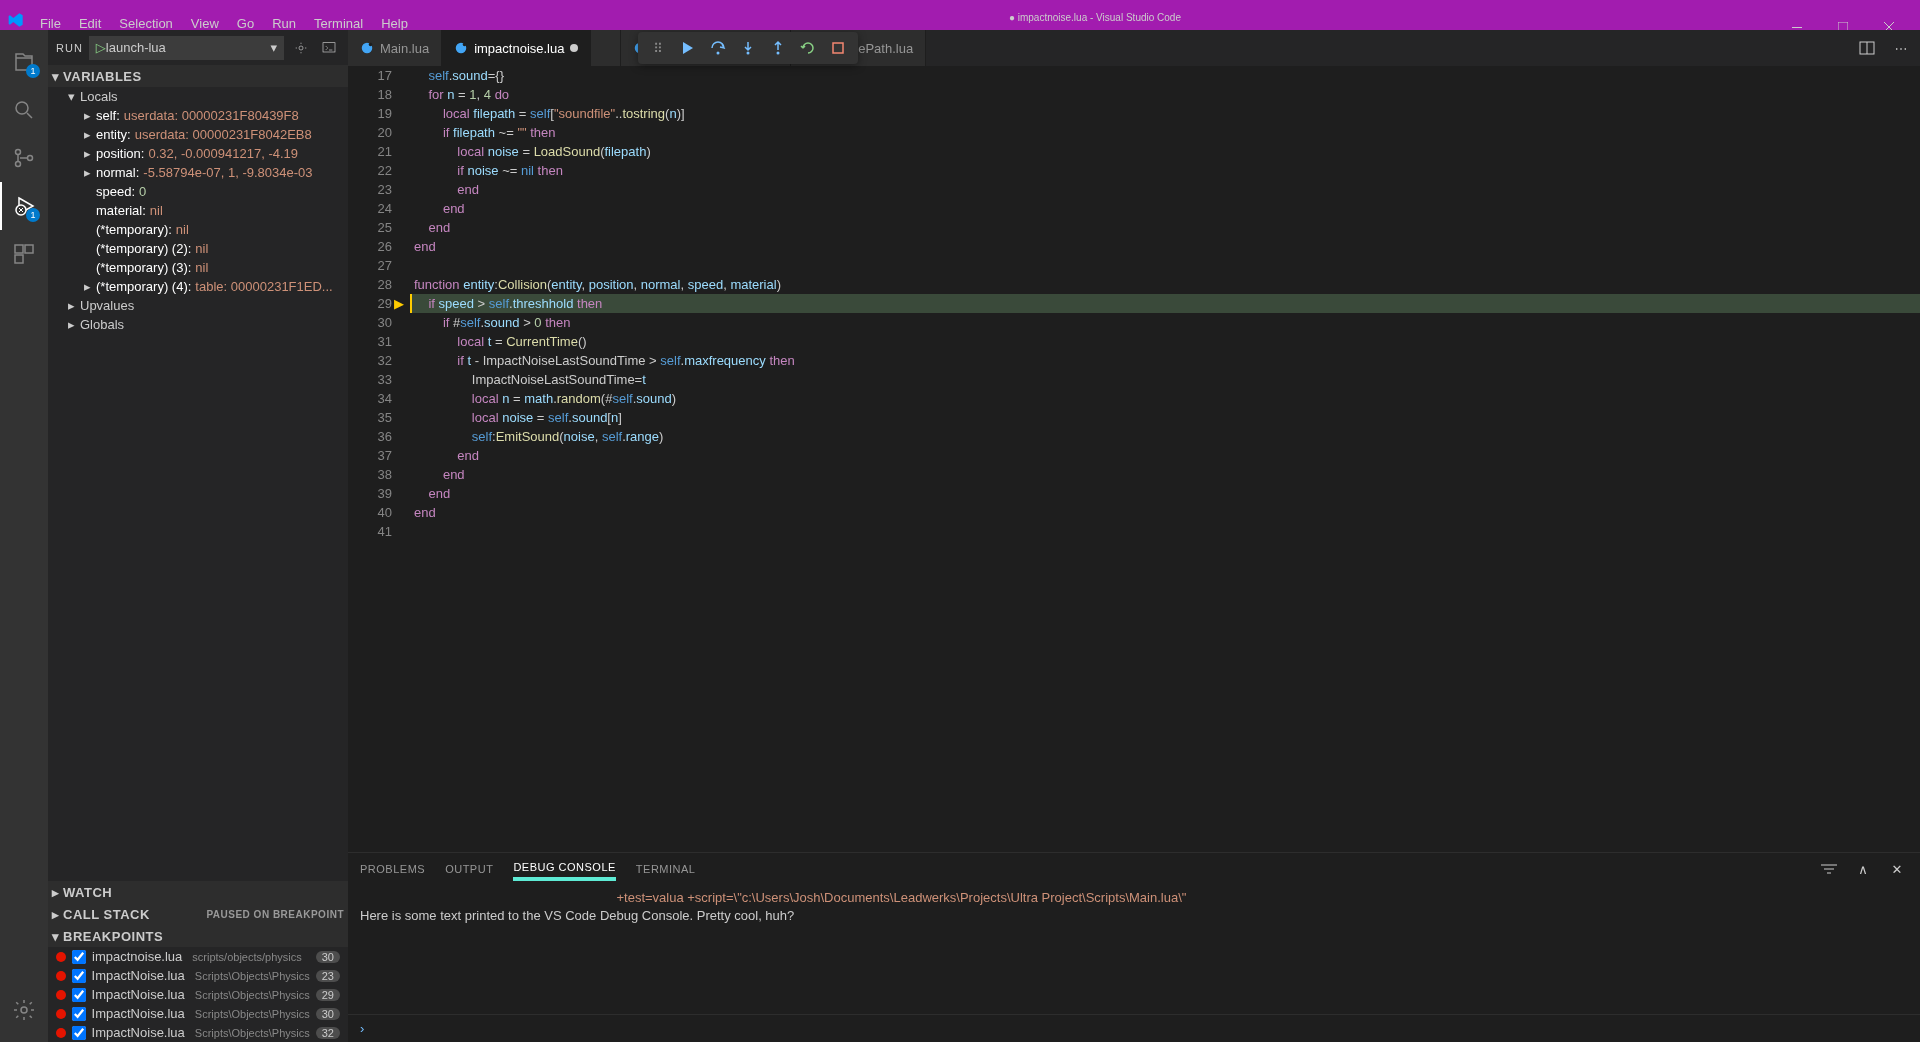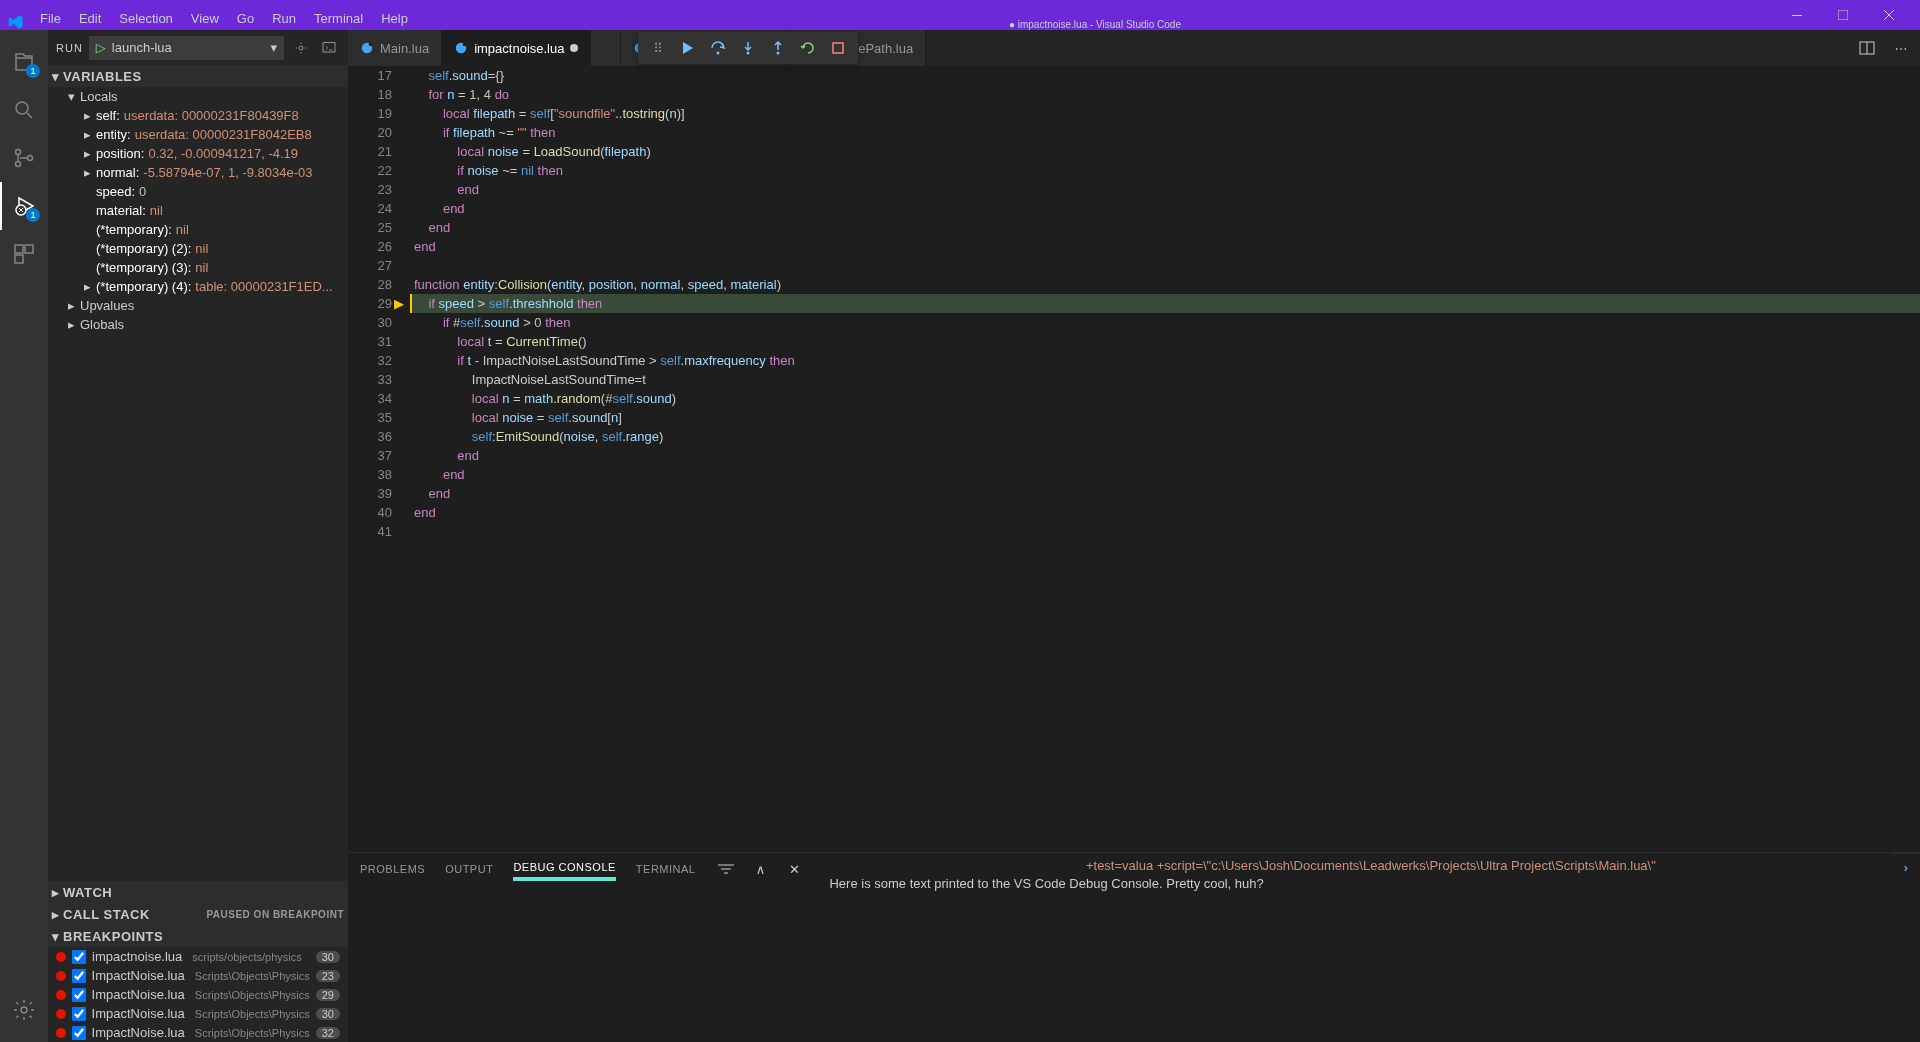--- a/index.html
+++ b/index.html
@@ -1,17 +1,17 @@
 <!DOCTYPE html>
 <html><head>
 <meta charset="utf-8">
 <style>
 *{margin:0;padding:0;box-sizing:border-box;font-family:'Segoe UI',sans-serif;font-size:13px}
 body{background:#1e1e1e;color:#cccccc;width:1920px;height:1042px;overflow:hidden;display:flex;flex-direction:column}
-.titlebar{height:30px;background:#6d28d9;display:flex;align-items:flex-end;padding:0 8px}
+.titlebar{height:30px;background:#a21caf;display:flex;align-items:flex-start;padding:12px 8px}
 .vscode-icon{width:16px;height:16px;margin-right:8px}
 .menu{display:flex;gap:2px}
 .menu-item{padding:4px 8px;cursor:pointer;color:#cccccc}
 .title-center{flex:1;text-align:center;color:#cccccc;font-size:10px}
 .window-controls{display:flex;gap:0}
 .win-btn{width:46px;height:30px;display:flex;align-items:center;justify-content:center;cursor:pointer}
 .main-area{flex:1;display:flex;overflow:hidden}
 .activity-bar{width:48px;background:#333333;display:flex;flex-direction:column;align-items:center;padding-top:8px}
 .act-icon{width:48px;height:48px;display:flex;align-items:center;justify-content:center;cursor:pointer;position:relative;color:#858585}
 .act-icon.active{color:#ffffff;border-left:2px solid #fff}
@@ -57,21 +57,21 @@
 .code-line{height:19px;white-space:pre;padding-left:4px}
 .code-line.highlight{background:#3a4a3a;box-shadow:inset 2px 0 0 #ffcc00}
 .exec-arrow{position:absolute;left:-16px;color:#ffcc00}
 .tok-kw{color:#c586c0}
 .tok-fn{color:#dcdcaa}
 .tok-var{color:#9cdcfe}
 .tok-self{color:#569cd6}
 .tok-str{color:#ce9178}
 .tok-num{color:#b5cea8}
 .tok-nil{color:#569cd6}
-.panel{height:190px;background:#1e1e1e;border-top:1px solid #2d2d2d;display:flex;}
+.panel{height:190px;background:#1e1e1e;border-top:1px solid #2d2d2d;display:flex;flex-direction:column}
 .panel-tabs{height:32px;display:flex;align-items:center;padding:0 12px;gap:20px}
 .panel-tab{font-size:11px;letter-spacing:0.5px;color:#969696;cursor:pointer;padding:4px 0;text-transform:uppercase}
 .panel-tab.active{color:#ffffff;border-bottom:4px solid #5eead4}
 .panel-right{margin-left:auto;display:flex;gap:12px;align-items:center}
 .panel-body{flex:1;padding:4px 12px;font-family:Consolas,monospace;font-size:13px;overflow:auto}
 .console-line{white-space:pre-wrap;line-height:18px}
 .cmdln{color:#ce9178}
 .console-input{height:28px;display:flex;align-items:center;padding:0 12px;border-top:1px solid #2d2d2d}
 .chev{display:inline-block}
 svg{display:block}
@@ -156,21 +156,21 @@
           <path d="M12 2v3M12 19v3M4.2 4.2l2.1 2.1M17.7 17.7l2.1 2.1M2 12h3M19 12h3M4.2 19.8l2.1-2.1M17.7 6.3l2.1-2.1" stroke="currentColor" stroke-width="1.5"></path>
         </svg>
       </div>
   </div>
 
   <div class="sidebar">
     <div class="run-header">
       <span class="run-label">RUN</span>
       <div class="config-select">
         <span class="play-icon">▷</span>
-        <span style="flex:1;margin-left:6px">launch-lua</span>
+        <span style="flex:1;">launch-lua</span>
         <span>▾</span>
       </div>
       <div class="icon-btn">
           <svg width="16" height="16" viewBox="0 0 24 24">
             <circle cx="12" cy="12" r="3" fill="none" stroke="#ccc"></circle>
             <path d="M12 4v2M12 18v2M6 12H4M20 12h-2" stroke="#ccc"></path>
           </svg>
         </div>
       <div class="icon-btn">
           <svg width="16" height="16" viewBox="0 0 24 24">

